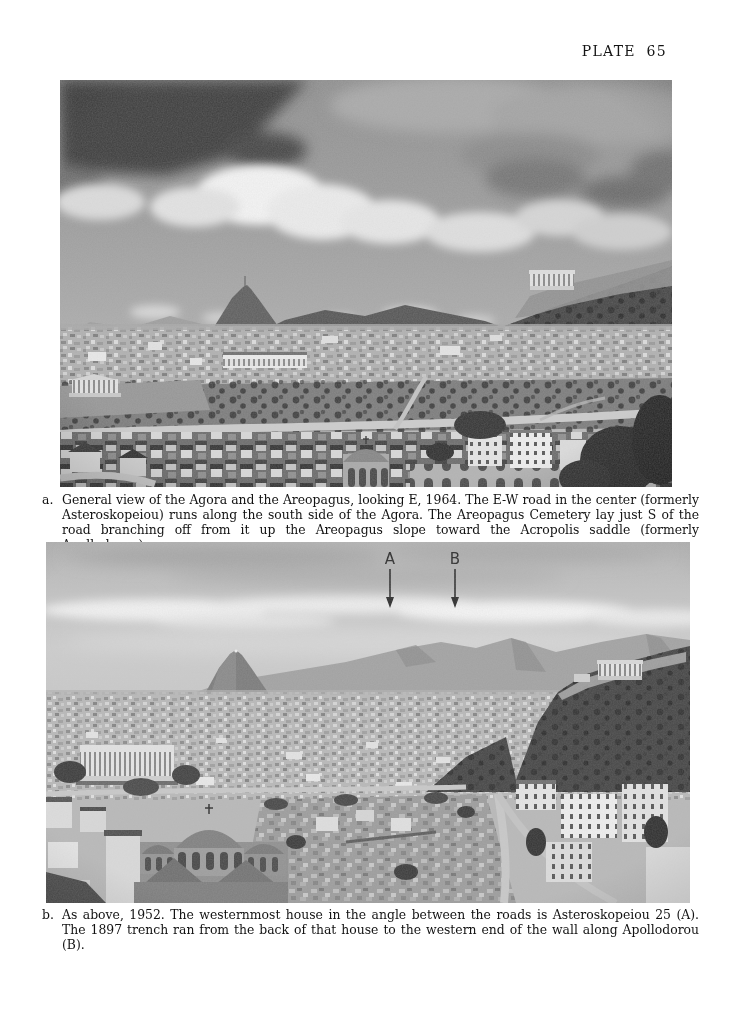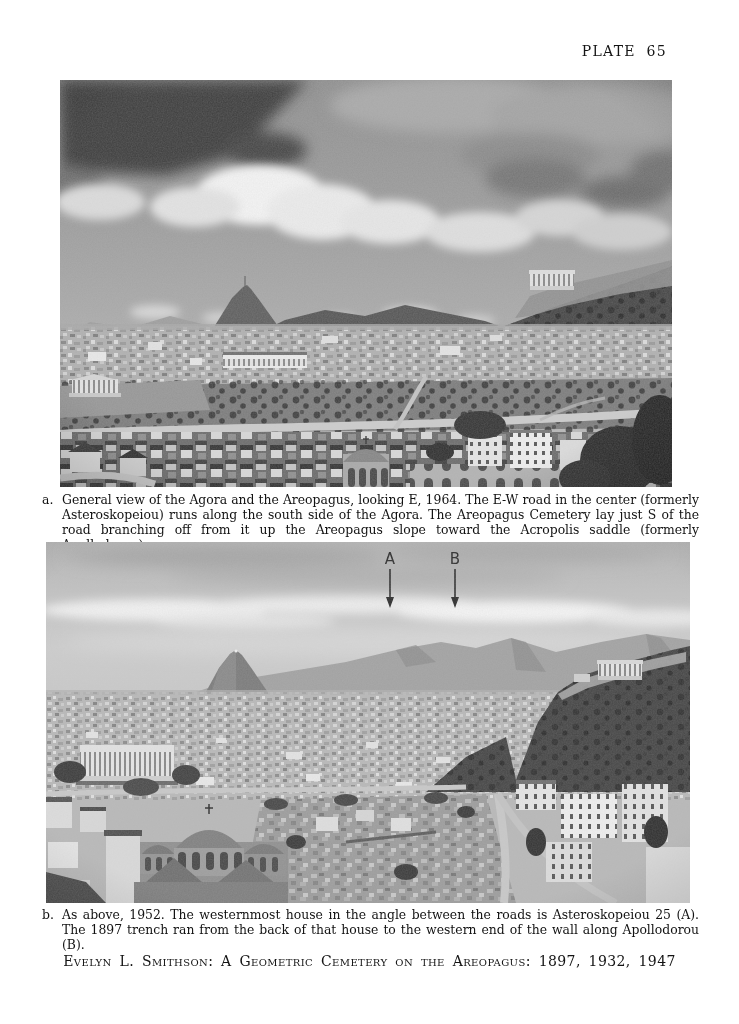--- a/index.html
+++ b/index.html
@@ -400,15 +400,14 @@
         <rect width="644" height="361" fill="url(#bVig)"></rect>
         <rect width="644" height="361" filter="url(#bGrain)" opacity="0.5"></rect>
       </svg>
     </div>
     <figcaption class="caption caption-b">
       <span class="cap-label">b.</span>
       <p class="cap-text">As above, 1952. The westernmost house in the angle between the roads is Asteroskopeiou 25 (A). The 1897 trench ran from the back of that house to the western end of the wall along Apollodorou (B).</p>
     </figcaption>
   </figure>
 
-  <div class="attribution">Evelyn L. Smithson: A Geometric Cemetery on the Areopagus: 1897, 1932, 1947</div>
 
 </div>
 
 </body></html>

